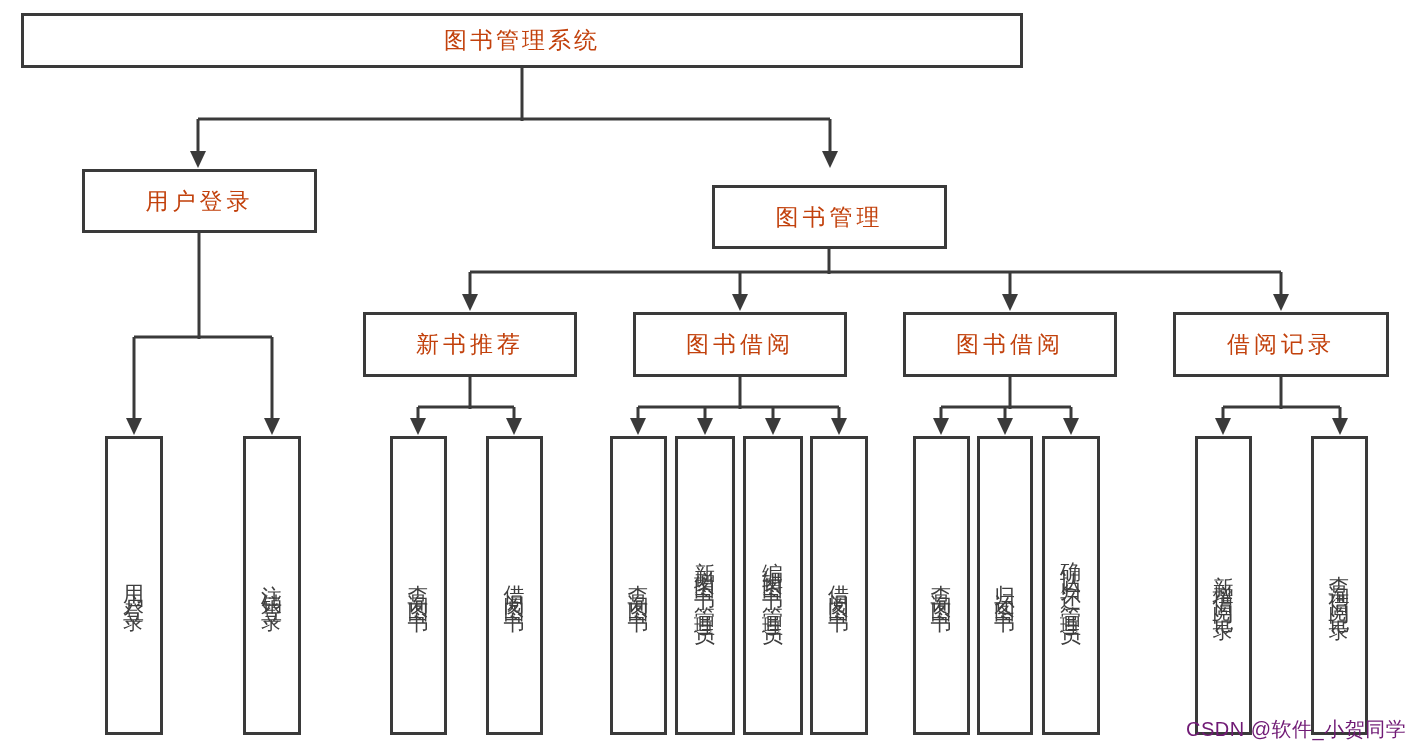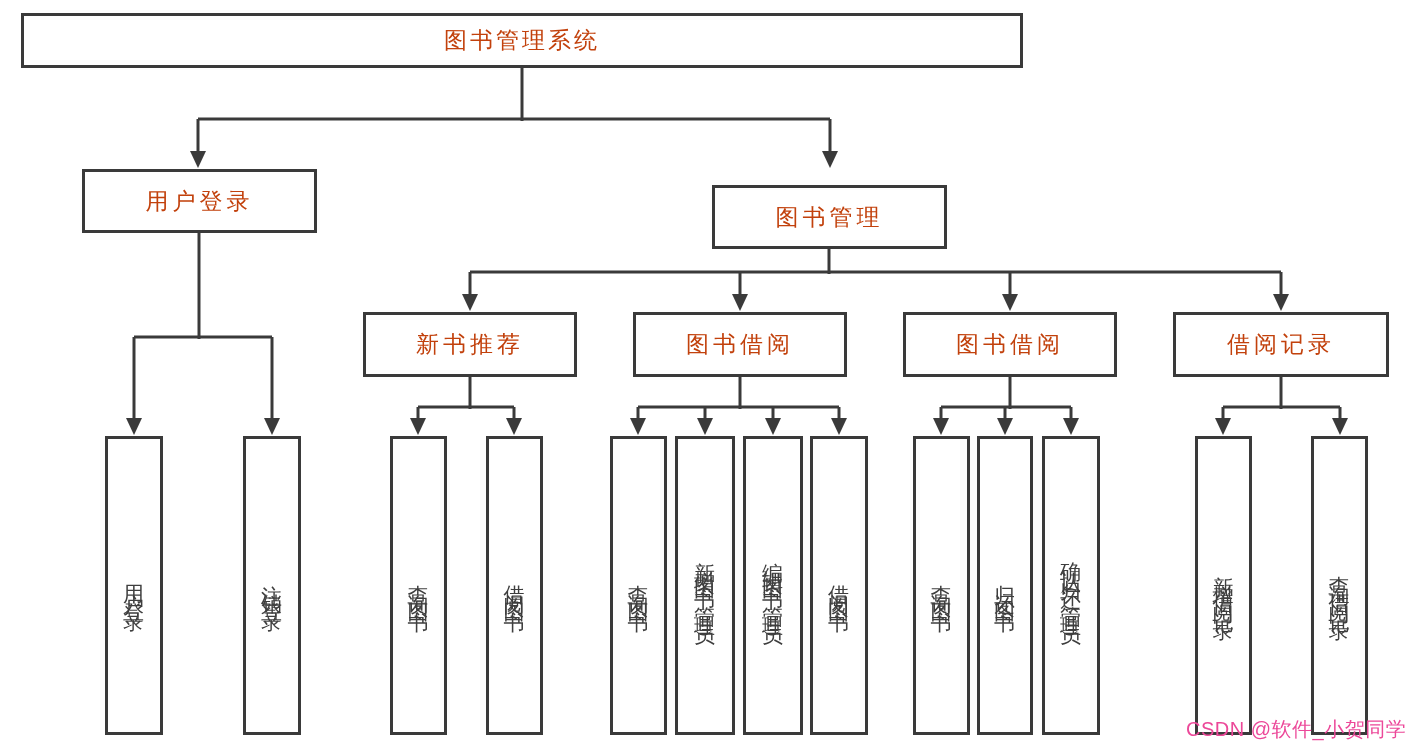--- a/index.html
+++ b/index.html
@@ -35,21 +35,21 @@
     letter-spacing:9px;
     line-height:1;
     color:#3e3e3e;
     white-space:nowrap;
   }
   #watermark{
     position:absolute;
     left:1186px;top:716px;
     font-size:20px;
     letter-spacing:0.5px;
-    color:#ec4899;
+    color:#701a75;
     white-space:nowrap;
     z-index:5;
   }
 </style>
 </head>
 <body>
 
 <div id="stage">
 
   <svg id="wires" width="1405" height="747">

